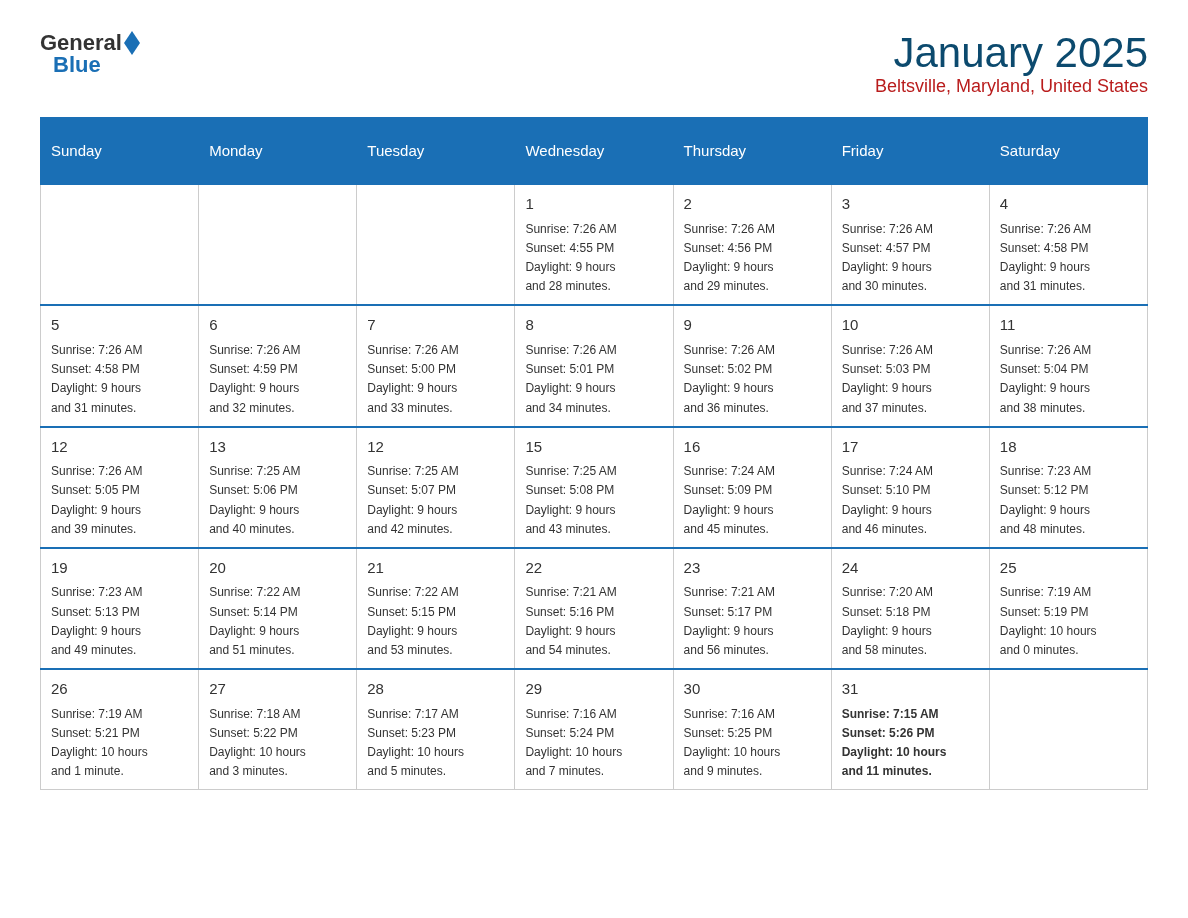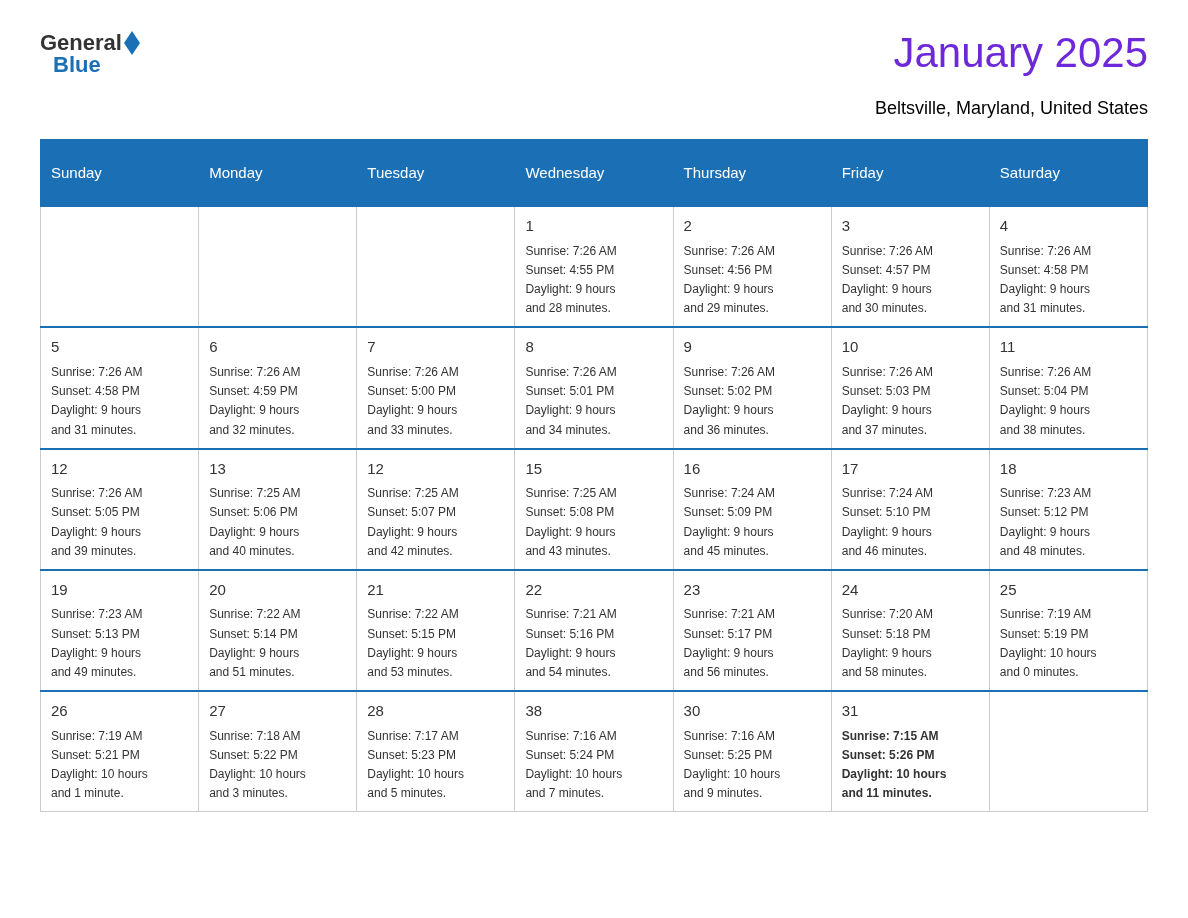--- a/index.html
+++ b/index.html
@@ -31,27 +31,27 @@
       font-size: 22px;
       font-weight: bold;
       color: #1a6fb5;
     }
     .title-section {
       text-align: right;
     }
     .calendar-title {
       font-size: 42px;
       font-weight: normal;
-      color: #6d28d9;
+      color: #0c4a6e;
       line-height: 1.1;
     }
     .calendar-subtitle {
       font-size: 18px;
-      color: #000000;
-      margin-top: 22px;
+      color: #b91c1c;
+      margin-top: 0;
     }
     table {
       width: 100%;
       border-collapse: collapse;
       table-layout: fixed;
     }
     thead tr th {
       background-color: #1a6fb5;
       color: #fff;
       font-size: 15px;
@@ -321,21 +321,21 @@
 and 3 minutes.</div>
         </td>
         <td>
           <span class="day-number">28</span>
           <div class="day-info" style="white-space: pre-line;">Sunrise: 7:17 AM
 Sunset: 5:23 PM
 Daylight: 10 hours
 and 5 minutes.</div>
         </td>
         <td>
-          <span class="day-number">38</span>
+          <span class="day-number">29</span>
           <div class="day-info" style="white-space: pre-line;">Sunrise: 7:16 AM
 Sunset: 5:24 PM
 Daylight: 10 hours
 and 7 minutes.</div>
         </td>
         <td>
           <span class="day-number">30</span>
           <div class="day-info" style="white-space: pre-line;">Sunrise: 7:16 AM
 Sunset: 5:25 PM
 Daylight: 10 hours

